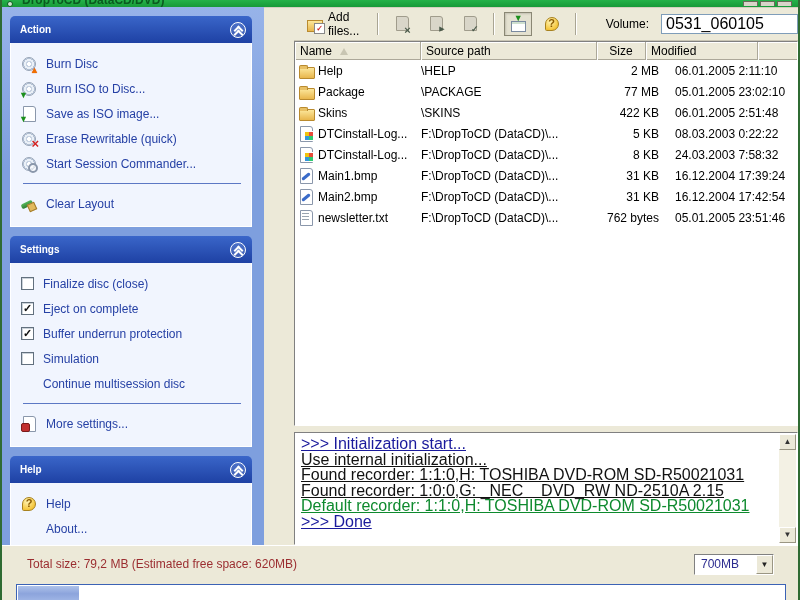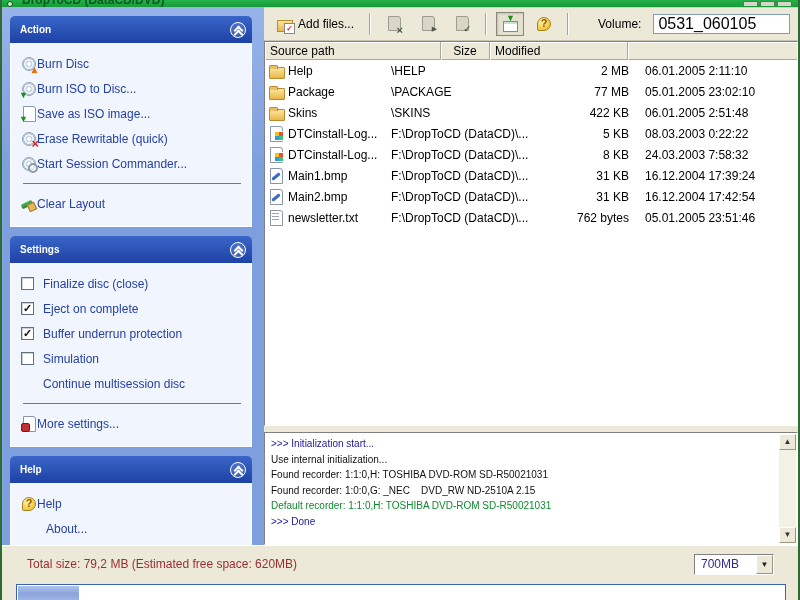--- a/index.html
+++ b/index.html
@@ -19,21 +19,21 @@
 
   
   .sidebar { width:262px; background:linear-gradient(180deg,#97B3E9,#7E9FDE 30%,#7E9FDE); padding:9px 12px 0 8px; }
   .panel { margin-bottom:9px; }
   .panel-header { height:27px; display:flex; align-items:center; justify-content:space-between; padding:0 6px 0 10px; background:linear-gradient(180deg,#3A66C9,#1E41A4); border-radius:5px 5px 0 0; }
   .panel-title { color:#fff; font-weight:bold; font-size:10px; }
   .chev { width:16px; height:16px; border:1px solid #fff; border-radius:50%; position:relative; background:rgba(255,255,255,.12); }
   .chev::before,.chev::after { content:""; position:absolute; left:4px; width:5px; height:5px; border-left:2px solid #fff; border-top:2px solid #fff; transform:rotate(45deg); }
   .chev::before { top:4px; } .chev::after { top:8px; }
   .panel-body { background:#F1F5FE; border:1px solid #FFFFFF; border-top:none; padding:8px 6px 10px 10px; }
-  .sitem { display:flex; align-items:center; height:25px; color:#2641A5; cursor:pointer; }
+  .sitem { display:flex; align-items:center; gap:9px; height:25px; color:#2641A5; cursor:pointer; }
   .psep { border:none; border-top:1px solid #5C78C4; margin:7px 4px 7px 2px; }
   .crow { display:flex; align-items:center; gap:9px; height:25px; color:#2641A5; }
   .cb { width:13px; height:13px; background:#fff; border:1px solid #62707E; box-shadow:inset 1px 1px 0 #CBD2DA; position:relative; flex:0 0 13px; }
   .cb[data-checked="true"]::after { content:"✓"; position:absolute; left:1px; top:-1px; font-size:11px; font-weight:bold; color:#111; }
   .indent { padding-left:22px; }
 
   
   .ic { display:inline-block; width:16px; height:16px; position:relative; flex:0 0 16px; }
   
   .ic[data-icon="burn-disc"]::before,.ic[data-icon="burn-iso"]::before,
@@ -76,50 +76,50 @@
   }
   .ic[data-icon="doc-x"]::after { content:"×"; position:absolute; right:-1px; bottom:-4px; font-size:11px; font-weight:bold; color:#4A5A4A; }
   .ic[data-icon="doc-play"]::after { content:"▶"; position:absolute; right:-1px; bottom:-1px; font-size:7px; color:#4A5A4A; }
   .ic[data-icon="doc-check"]::after { content:"✓"; position:absolute; right:-1px; bottom:-2px; font-size:9px; font-weight:bold; color:#4A5A4A; }
   
   .ic[data-icon="list-import"]::before { content:""; position:absolute; left:1px; bottom:0; width:13px; height:9px; background:#fff; border:1px solid #7A8AA0;
     box-shadow:inset 0 2px 0 #CFE0CF; }
   .ic[data-icon="list-import"]::after { content:"▼"; position:absolute; top:-3px; left:4px; font-size:9px; font-weight:bold; color:#1B8F1B; }
 
   
-  .main { flex:1; display:flex; flex-direction:column; background:#ECE9D8; border-top:1px solid #D4D0C0; }
+  .main { flex:1; display:flex; flex-direction:column; background:#ECE9D8; border-top:1px solid #D4D0C0;padding-left:30px; }
   .toolbar { height:33px; display:flex; align-items:center; padding-left:7px; gap:6px; border-bottom:1px solid #C9C5B4; }
   .tbtn { display:flex; align-items:center; gap:5px; padding:3px 5px; border:1px solid transparent; cursor:pointer; }
   .tbtn.pressed { border:1px solid #8A8774; background:#E4E1D0; box-shadow:inset 1px 1px 2px rgba(0,0,0,.15); }
   .tsep { width:2px; height:22px; border-left:1px solid #A9A593; border-right:1px solid #FFFFFF; margin:0 3px; }
   .vol-label { margin-left:20px; }
   .vol-input { width:137px; height:20px; border:1px solid #7F9DB9; background:#fff; font-family:"Liberation Sans",sans-serif; font-size:16px; padding:1px 4px; margin-left:6px; }
 
   
   .filelist { height:385px; background:#fff; border:1px solid; border-color:#808080 #FFFFFF #FFFFFF #808080; overflow:hidden; }
   .lheader { display:flex; height:18px; background:#ECE9D8; border-bottom:1px solid #ACA899; }
   .hcell { display:flex; align-items:center; padding:0 5px; border-right:1px solid #ACA899; box-shadow:inset 1px 1px 0 #FFFFFF; height:18px; cursor:pointer; }
   .h-name { width:126px; }
   .h-src  { width:176px; }
   .h-size { width:49px; justify-content:center; }
-  .h-mod  { width:138px;text-align:center; }
+  .h-mod  { width:112px;text-align:center; }
   .h-rest { flex:1; border-right:none; cursor:default; }
   .sort-asc { width:0; height:0; border-left:4px solid transparent; border-right:4px solid transparent; border-bottom:7px solid #C8C5B2; margin-left:8px; }
   .frow { display:flex; align-items:center; height:21px; padding-left:3px; cursor:default; }
   .frow .ic { margin-right:4px; }
   .c-name { width:103px; white-space:nowrap; overflow:hidden; }
   .c-src  { width:172px; white-space:nowrap; overflow:hidden; }
   .c-size { width:66px; text-align:right; white-space:nowrap; }
   .c-mod  { padding-left:16px; white-space:nowrap; }
 
   .gap { height:6px; }
 
   
   .log { position:relative; height:113px; background:#fff; border:1px solid; border-color:#808080 #FFFFFF #FFFFFF #808080; padding:3px 22px 3px 6px; overflow:hidden; }
-  .logline { white-space:pre; line-height:15.5px; font-size:10px; }
+  .logline { white-space:pre; line-height:15.5px; font-size:16px;text-decoration:underline; }
   .logline[data-color="navy"]  { color:#1A1A9C; }
   .logline[data-color="black"] { color:#111; }
   .logline[data-color="green"] { color:#0E8A2E; }
   .vscroll { position:absolute; top:1px; right:1px; bottom:1px; width:17px; background:#F3F1E4; display:flex; flex-direction:column; justify-content:space-between; }
   .sbtn { height:16px; background:#ECE9D8; border:1px solid; border-color:#FFFFFF #9A9683 #9A9683 #FFFFFF; font-size:8px; line-height:14px; text-align:center; color:#333; cursor:pointer; }
 
   
   .statusbar { position:relative; height:55px; background:#ECE9D8; border-top:1px solid #FFFFFF; }
   .total { position:absolute; left:25px; top:11px; color:#9B2D30; }
   .combo { position:absolute; right:24px; top:8px; width:80px; height:21px; border:1px solid; border-color:#808080 #FFFFFF #FFFFFF #808080; background:#fff; display:flex; cursor:pointer; }
@@ -256,20 +256,24 @@
         <div class="tbtn">
           <span class="ic" data-icon="help"></span>
         </div>
         <div class="tsep"></div>
         <span class="vol-label">Volume:</span>
         <input class="vol-input" type="text" value="0531_060105" style="">
       </div>
 
       <div class="filelist">
         <div class="lheader">
+          <div class="hcell h-name">
+            <span>Name</span>
+            <span class="sort-asc"></span>
+          </div>
           <div class="hcell h-src">
             <span>Source path</span>
           </div>
           <div class="hcell h-size">
             <span>Size</span>
           </div>
           <div class="hcell h-mod">
             <span>Modified</span>
           </div>
           <div class="hcell h-rest"></div>

